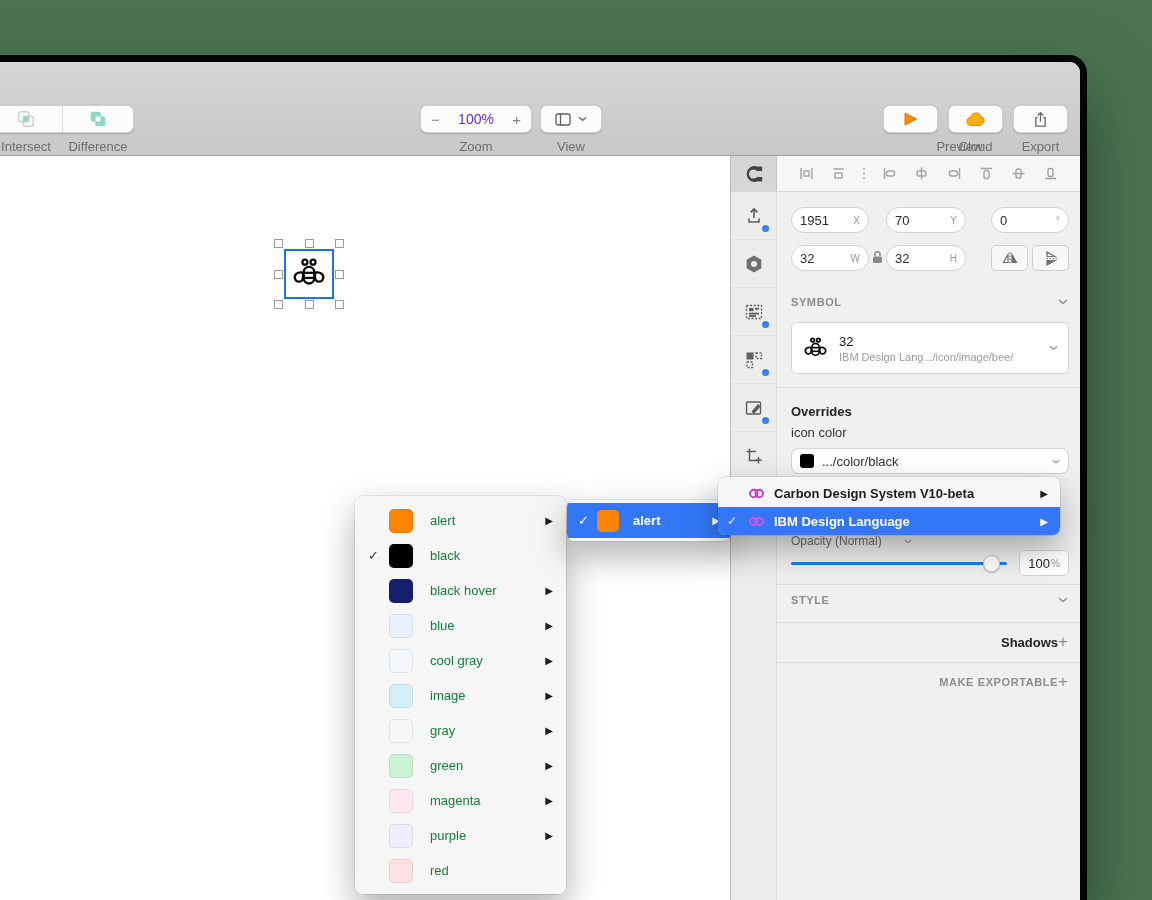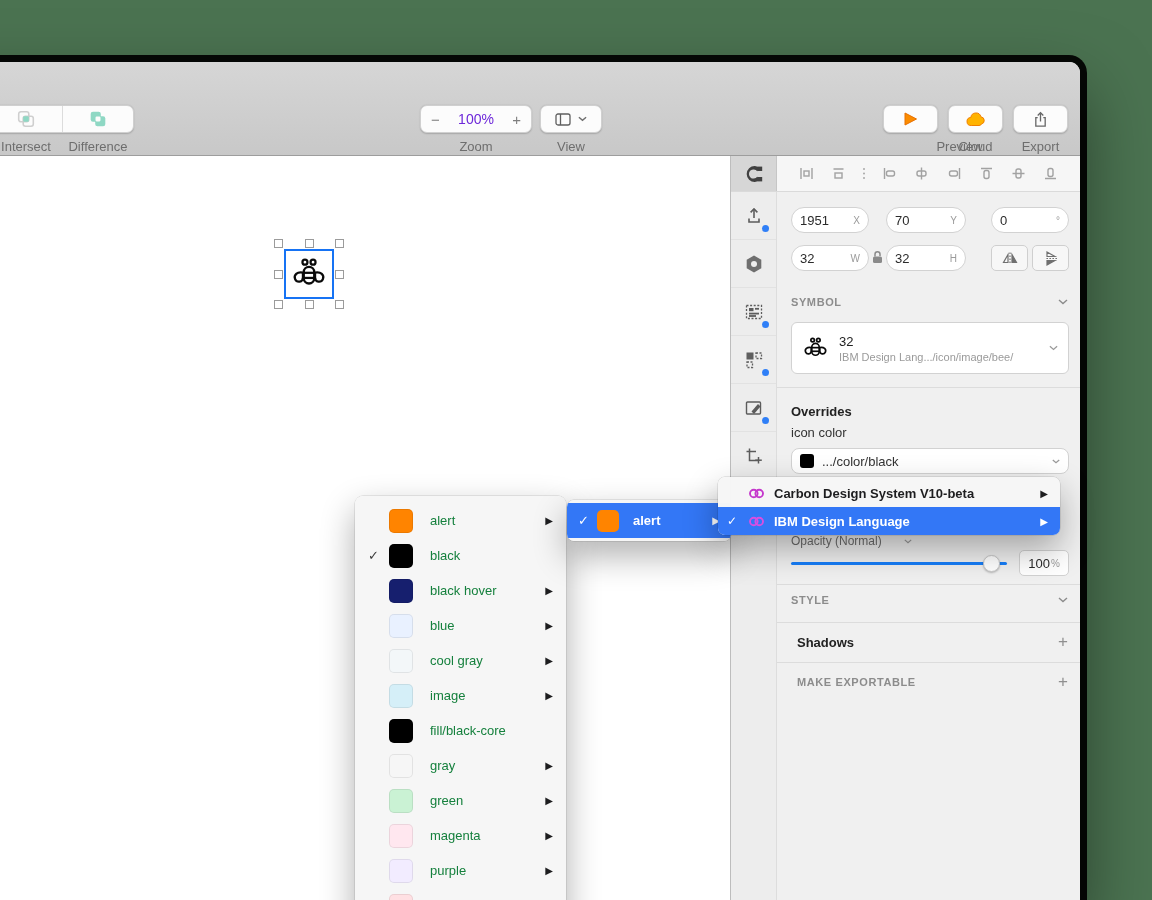--- a/index.html
+++ b/index.html
@@ -100,22 +100,22 @@
     border-radius:2px; background:#177ef9; }
   .slider-handle { position:absolute; left:206px; top:363px; width:17px; height:17px;
     border-radius:50%; background:#fff; border:1px solid #c9c9c9;
     box-shadow:0 1px 2px rgba(0,0,0,.25); }
   .opacity-box { position:absolute; left:242px; top:358px; width:50px; height:26px;
     background:#fff; border:1px solid #d2d2d2; border-radius:5px; display:flex;
     align-items:center; justify-content:center; gap:1px; }
   .opacity-box .v { font-size:13px; color:#2b2b2b; }
   .opacity-box .u { font-size:10px; color:#9b9b9b; }
   .plus { font-size:17px; font-weight:300; color:#8f8f8f; }
-  .row-flex { position:absolute; left:20px; right:12px; display:flex;
-    justify-content:space-between; align-items:center; }
+  .row-flex { position:absolute; left:6px; right:12px; display:flex;
+    justify-content:flex-end; align-items:center; }
   
   .menu { position:absolute; background:rgba(246,246,246,.985); border-radius:8px;
     box-shadow:0 0 0 .5px rgba(0,0,0,.16), 0 14px 34px rgba(0,0,0,.32); z-index:50; }
   .menu-colors { left:355px; top:496px; width:211px; padding-top:7px; padding-bottom:6px; }
   .cm-row { display:flex; align-items:center; height:35px; padding-left:13px;
     padding-right:13px; }
   .cm-check { width:21px; font-size:13px; color:#3c3c3c; }
   .cm-swatch { width:24px; height:24px; border-radius:5px;
     box-shadow:inset 0 0 0 1px rgba(0,0,0,.08); }
   .cm-label { margin-left:17px; font-size:13px; color:#15803d; }
@@ -539,25 +539,20 @@
       <span class="cm-arrow">▶</span>
     </div>
     <div class="cm-row">
       <span class="cm-check"></span>
       <span class="cm-swatch" style="background: rgb(213, 239, 248);"></span>
       <span class="cm-label">image</span>
       <span class="cm-arrow">▶</span>
     </div>
     <div class="cm-row">
       <span class="cm-check"></span>
-      <span class="cm-swatch" style="background: rgb(0, 0, 0);"></span>
-      <span class="cm-label">fill/black-core</span>
-    </div>
-    <div class="cm-row">
-      <span class="cm-check"></span>
       <span class="cm-swatch" style="background: rgb(246, 246, 246);"></span>
       <span class="cm-label">gray</span>
       <span class="cm-arrow">▶</span>
     </div>
     <div class="cm-row">
       <span class="cm-check"></span>
       <span class="cm-swatch" style="background: rgb(202, 242, 212);"></span>
       <span class="cm-label">green</span>
       <span class="cm-arrow">▶</span>
     </div>

